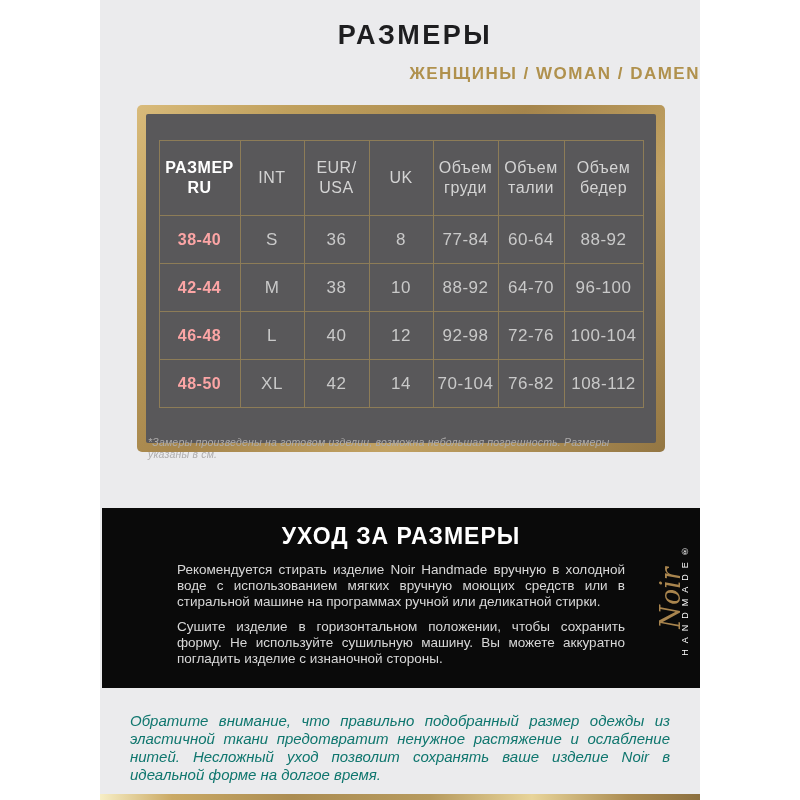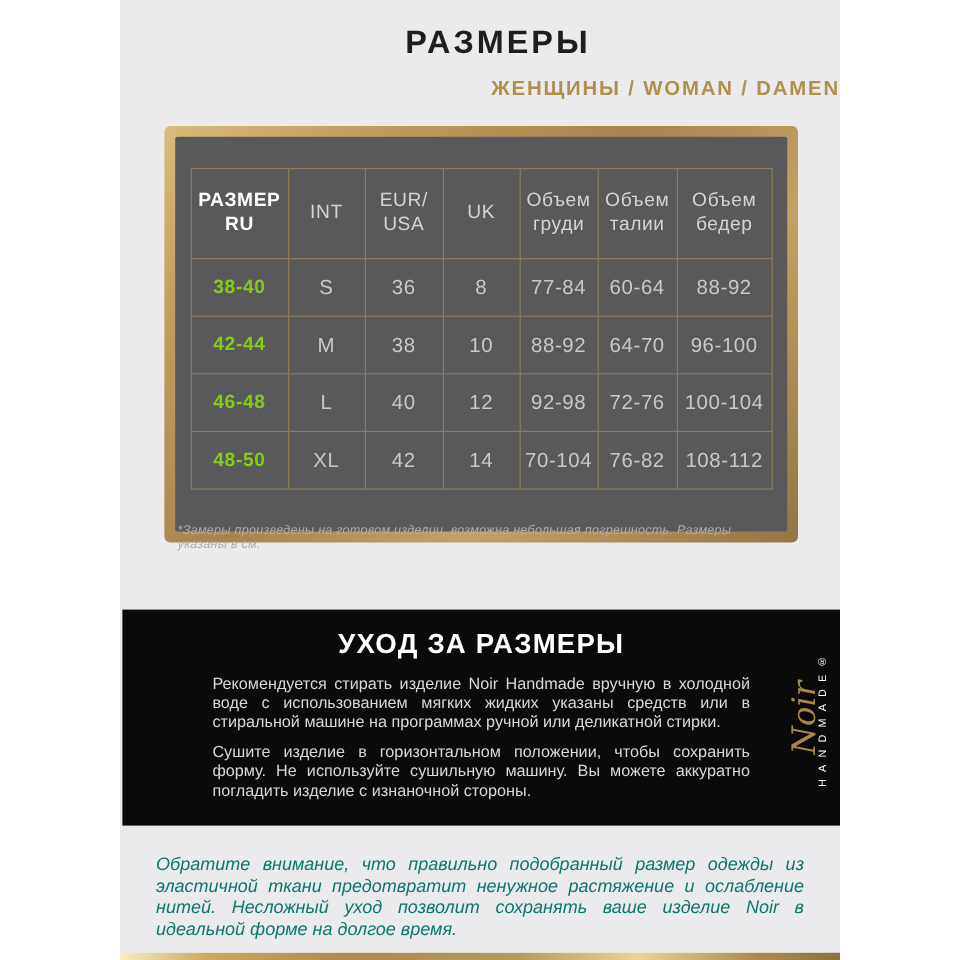--- a/index.html
+++ b/index.html
@@ -22,21 +22,21 @@
   table.size-table { width:484px; margin:14px auto; border-collapse:collapse; table-layout:fixed; }
   .size-table col.c0 { width:81px; } .size-table col.c1 { width:64px; }
   .size-table col.c2 { width:65px; } .size-table col.c3 { width:64px; }
   .size-table col.c4 { width:65px; } .size-table col.c5 { width:66px; }
   .size-table col.c6 { width:79px; }
   .size-table th, .size-table td { border:1px solid #8d7c57; text-align:center; vertical-align:middle; }
   .size-table th { height:75px; font-size:16px; font-weight:400; color:#d4d4d4;
     white-space:pre-line; line-height:1.25; letter-spacing:0.5px; }
   .size-table th.strong { font-weight:700; color:#ffffff; }
   .size-table td { height:48px; font-size:17px; color:#c9c9c9; letter-spacing:0.5px; }
-  .size-table td.strong { font-size:16px; font-weight:700; color:#84cc16; }
+  .size-table td.strong { font-size:16px; font-weight:700; color:#fca5a5; }
 
   .chart-footnote { padding:14px 8px 0 2px; font-size:10.5px; font-style:italic;
     color:#aeacac; letter-spacing:0.2px; }
 
   
   .care-box { position:absolute; left:2px; top:508px; width:598px; height:180px; background:#0a0a0a; }
   .care-title { margin-top:15px; text-align:center; font-size:23px; font-weight:700;
     letter-spacing:1px; color:#ffffff; }
   .care-text { width:448px; margin:12px auto 0; text-align:justify;
     font-size:13.5px; line-height:1.17; color:#d8d8d8; }
@@ -131,21 +131,21 @@
             </tr>
           </tbody>
         </table>
         <div class="chart-footnote">*Замеры произведены на готовом изделии, возможна небольшая погрешность. Размеры указаны в см.</div>
       </div>
     </div>
 
     <div class="care-box">
       <div class="care-title">УХОД ЗА РАЗМЕРЫ</div>
       <div class="care-text">
-        <p>Рекомендуется стирать изделие Noir Handmade вручную в холодной воде с использованием мягких жидких указаны средств или в стиральной машине на программах ручной или деликатной стирки.</p>
+        <p>Рекомендуется стирать изделие Noir Handmade вручную в холодной воде с использованием мягких вручную моющих средств или в стиральной машине на программах ручной или деликатной стирки.</p>
         <p>Сушите изделие в горизонтальном положении, чтобы сохранить форму. Не используйте сушильную машину. Вы можете аккуратно погладить изделие с изнаночной стороны.</p>
       </div>
       <div class="brand-script">Noir</div>
       <div class="brand-vertical">HANDMADE®</div>
     </div>
 
     <div class="notice">Обратите внимание, что правильно подобранный размер одежды из эластичной ткани предотвратит ненужное растяжение и ослабление нитей. Несложный уход позволит сохранять ваше изделие Noir в идеальной форме на долгое время.</div>
 
     <div class="gold-bar"></div>
   </div>

